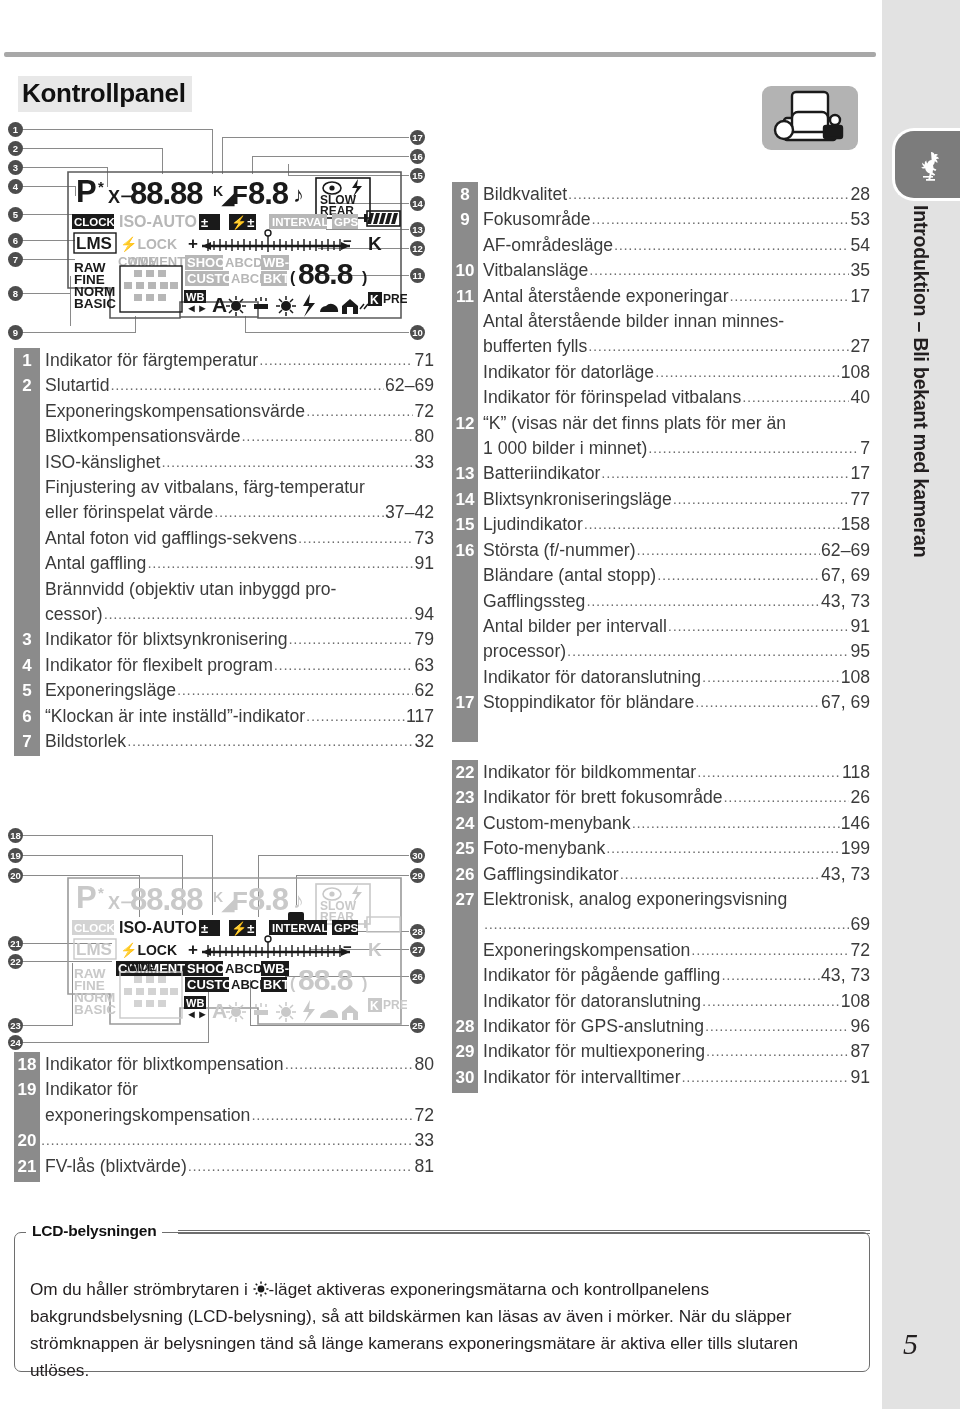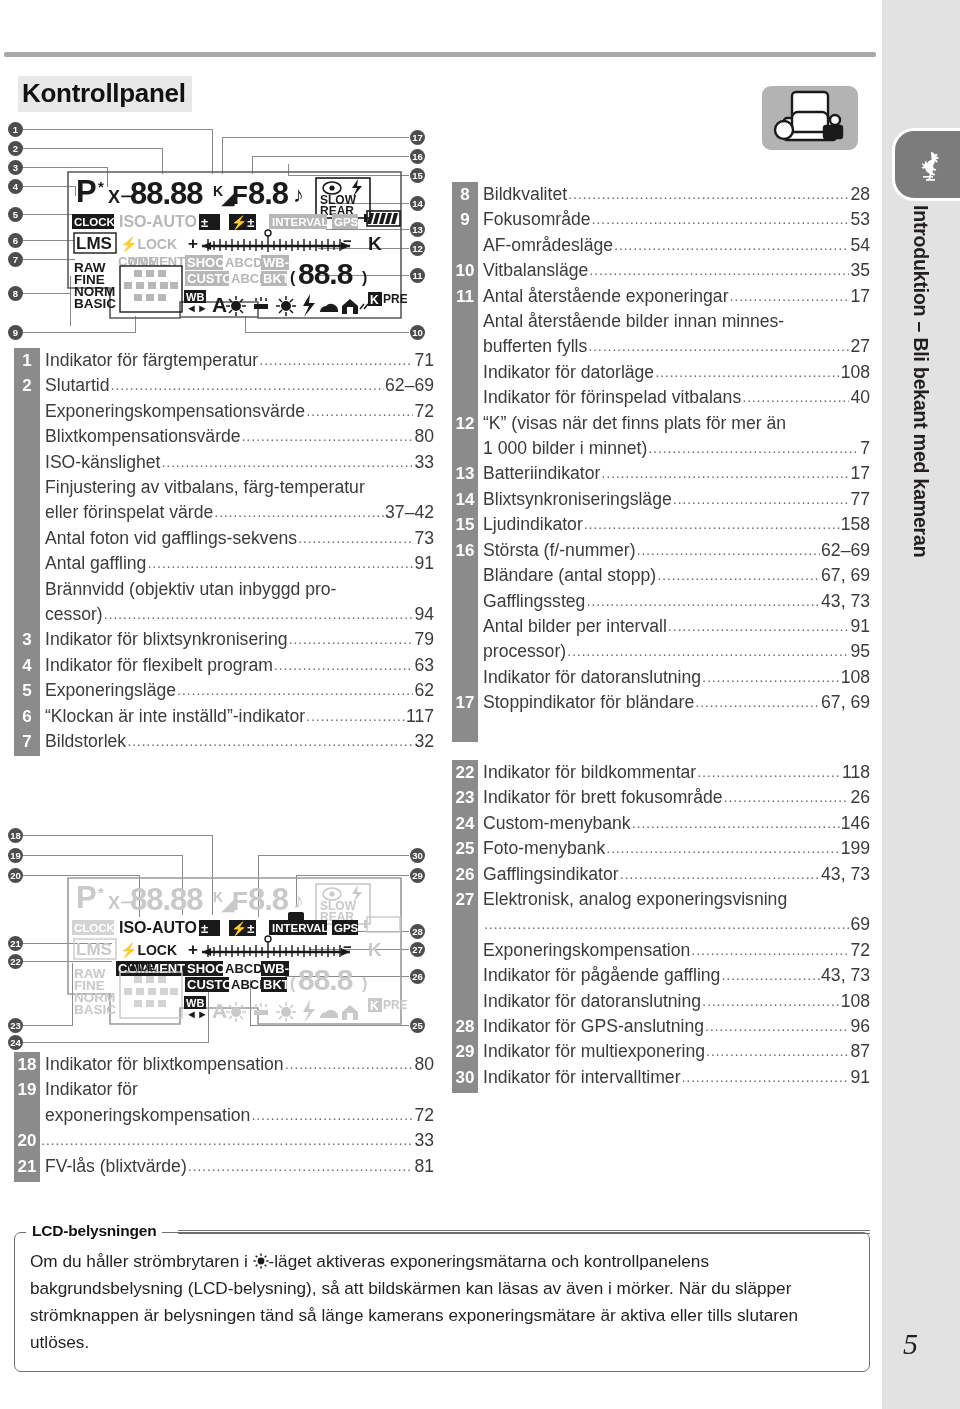--- a/index.html
+++ b/index.html
@@ -116,21 +116,21 @@
     background:#ffffff; padding:0 6px;
     font-size:15.5px; font-weight:bold; color:#111;
     letter-spacing:-0.2px;
   }
   #note-rule {
     position:absolute; left:178px; top:1230px; width:692px; height:0;
     border-top:1.6px solid #6e6e6e; border-bottom:1.6px solid #6e6e6e;
     height:4px;
   }
   #note-body {
-    position:absolute; left:30px; top:1248px; width:826px;
+    position:absolute; left:30px; top:1276px; width:826px;
     font-size:17.2px; line-height:27px; color:#231f20;
   }
   .sun-inline {
     display:inline-block; vertical-align:-2px; width:16px; height:16px;
   }
 </style>
 </head>
 <body>
 
 <div id="top-rule"></div>

